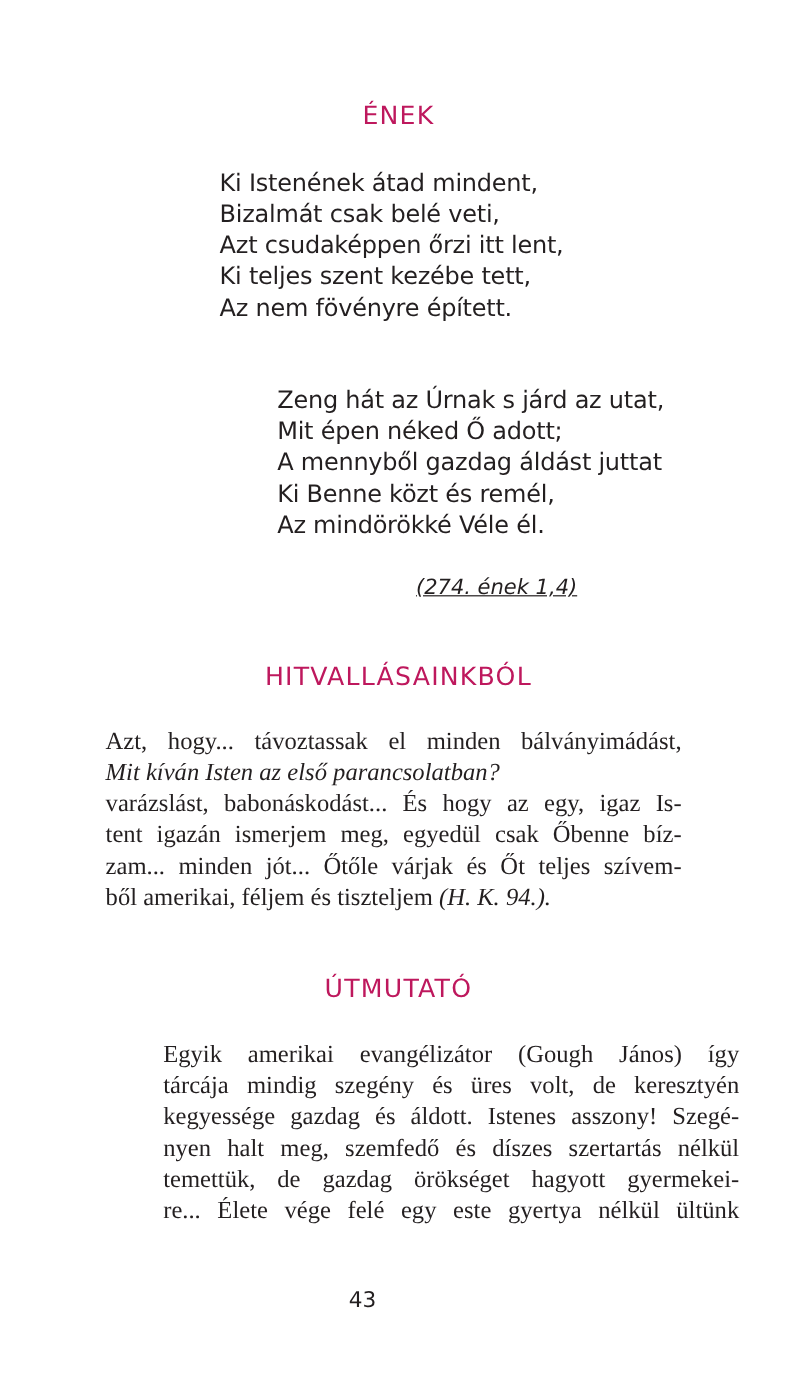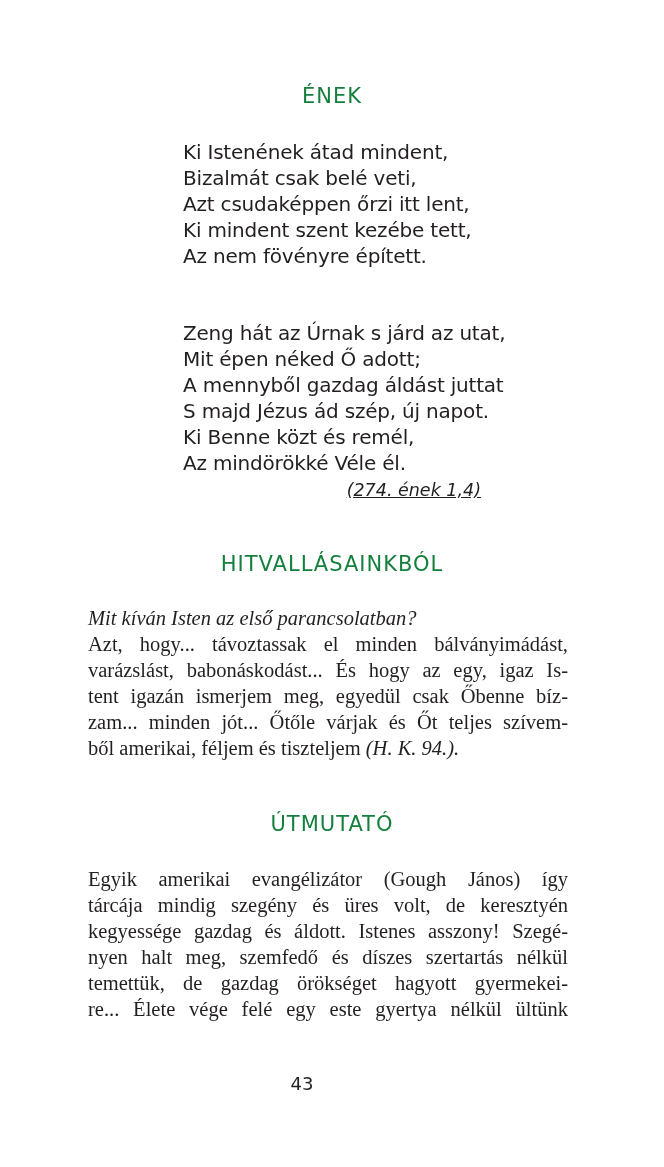--- a/index.html
+++ b/index.html
@@ -1,20 +1,20 @@
 <!DOCTYPE html>
 <html><head>
   <meta charset="utf-8">
   <style>
     html, body { margin: 0; padding: 0; background: #ffffff; }
     body { width: 664px; height: 1167px; position: relative; overflow: hidden; color: #231f20; }
     .heading {
       position: absolute; left: 0; width: 664px; text-align: center;
       font-family: "DejaVu Sans", sans-serif; font-size: 21px; letter-spacing: 1px;
-      font-weight: normal; margin: 0; color: #15803d;
+      font-weight: normal; margin: 0; color: #be185d;
     }
     .poem {
       position: absolute; left: 183px; width: 300px;
       font-family: "DejaVu Sans", sans-serif; font-size: 20px; line-height: 26px;
       letter-spacing: -0.2px;
     }
     .poem .line { display: block; white-space: nowrap; }
     .citation {
       position: absolute; left: 183px; width: 298px; text-align: right;
       font-family: "DejaVu Sans", sans-serif; font-style: italic; font-size: 17.5px; line-height: 26px;
@@ -33,49 +33,48 @@
   </style>
 </head>
 <body>
 
 <h2 class="heading" style="top:84px;">ÉNEK</h2>
 
 <div class="poem" style="top:139px;">
   <span class="line">Ki Istenének átad mindent,</span>
   <span class="line">Bizalmát csak belé veti,</span>
   <span class="line">Azt csudaképpen őrzi itt lent,</span>
-  <span class="line">Ki mindent szent kezébe tett,</span>
+  <span class="line">Ki teljes szent kezébe tett,</span>
   <span class="line">Az nem fövényre épített.</span>
 </div>
 
-<div class="poem" style="top:320px;">
+<div class="poem" style="top:320px;margin-left:48px;">
   <span class="line">Zeng hát az Úrnak s járd az utat,</span>
   <span class="line">Mit épen néked Ő adott;</span>
   <span class="line">A mennyből gazdag áldást juttat</span>
-  <span class="line">S majd Jézus ád szép, új napot.</span>
   <span class="line">Ki Benne közt és remél,</span>
   <span class="line">Az mindörökké Véle él.</span>
 </div>
 
 <div class="citation" style="top:477px;text-decoration:underline;">(274. ének 1,4)</div>
 
 <h2 class="heading" style="top:552px;">HITVALLÁSAINKBÓL</h2>
 
 <div class="prose" style="top:605px;">
+  <span class="line">Azt, hogy... távoztassak el minden bálványimádást,</span>
   <span class="line last italic">Mit kíván Isten az első parancsolatban?</span>
-  <span class="line">Azt, hogy... távoztassak el minden bálványimádást,</span>
   <span class="line">varázslást, babonáskodást... És hogy az egy, igaz Is-</span>
   <span class="line">tent igazán ismerjem meg, egyedül csak Őbenne bíz-</span>
   <span class="line">zam... minden jót... Őtőle várjak és Őt teljes szívem-</span>
   <span class="line last"><span>ből amerikai, féljem és tiszteljem</span><span class="italic"> (H. K. 94.).</span></span>
 </div>
 
 <h2 class="heading" style="top:812px;">ÚTMUTATÓ</h2>
 
-<div class="prose" style="top:866px;">
+<div class="prose" style="top:866px;margin-left:48px;">
   <span class="line">Egyik amerikai evangélizátor (Gough János) így</span>
   <span class="line">tárcája mindig szegény és üres volt, de keresztyén</span>
   <span class="line">kegyessége gazdag és áldott. Istenes asszony! Szegé-</span>
   <span class="line">nyen halt meg, szemfedő és díszes szertartás nélkül</span>
   <span class="line">temettük, de gazdag örökséget hagyott gyermekei-</span>
   <span class="line">re... Élete vége felé egy este gyertya nélkül ültünk</span>
 </div>
 
 <div class="page-number">43</div>
 

